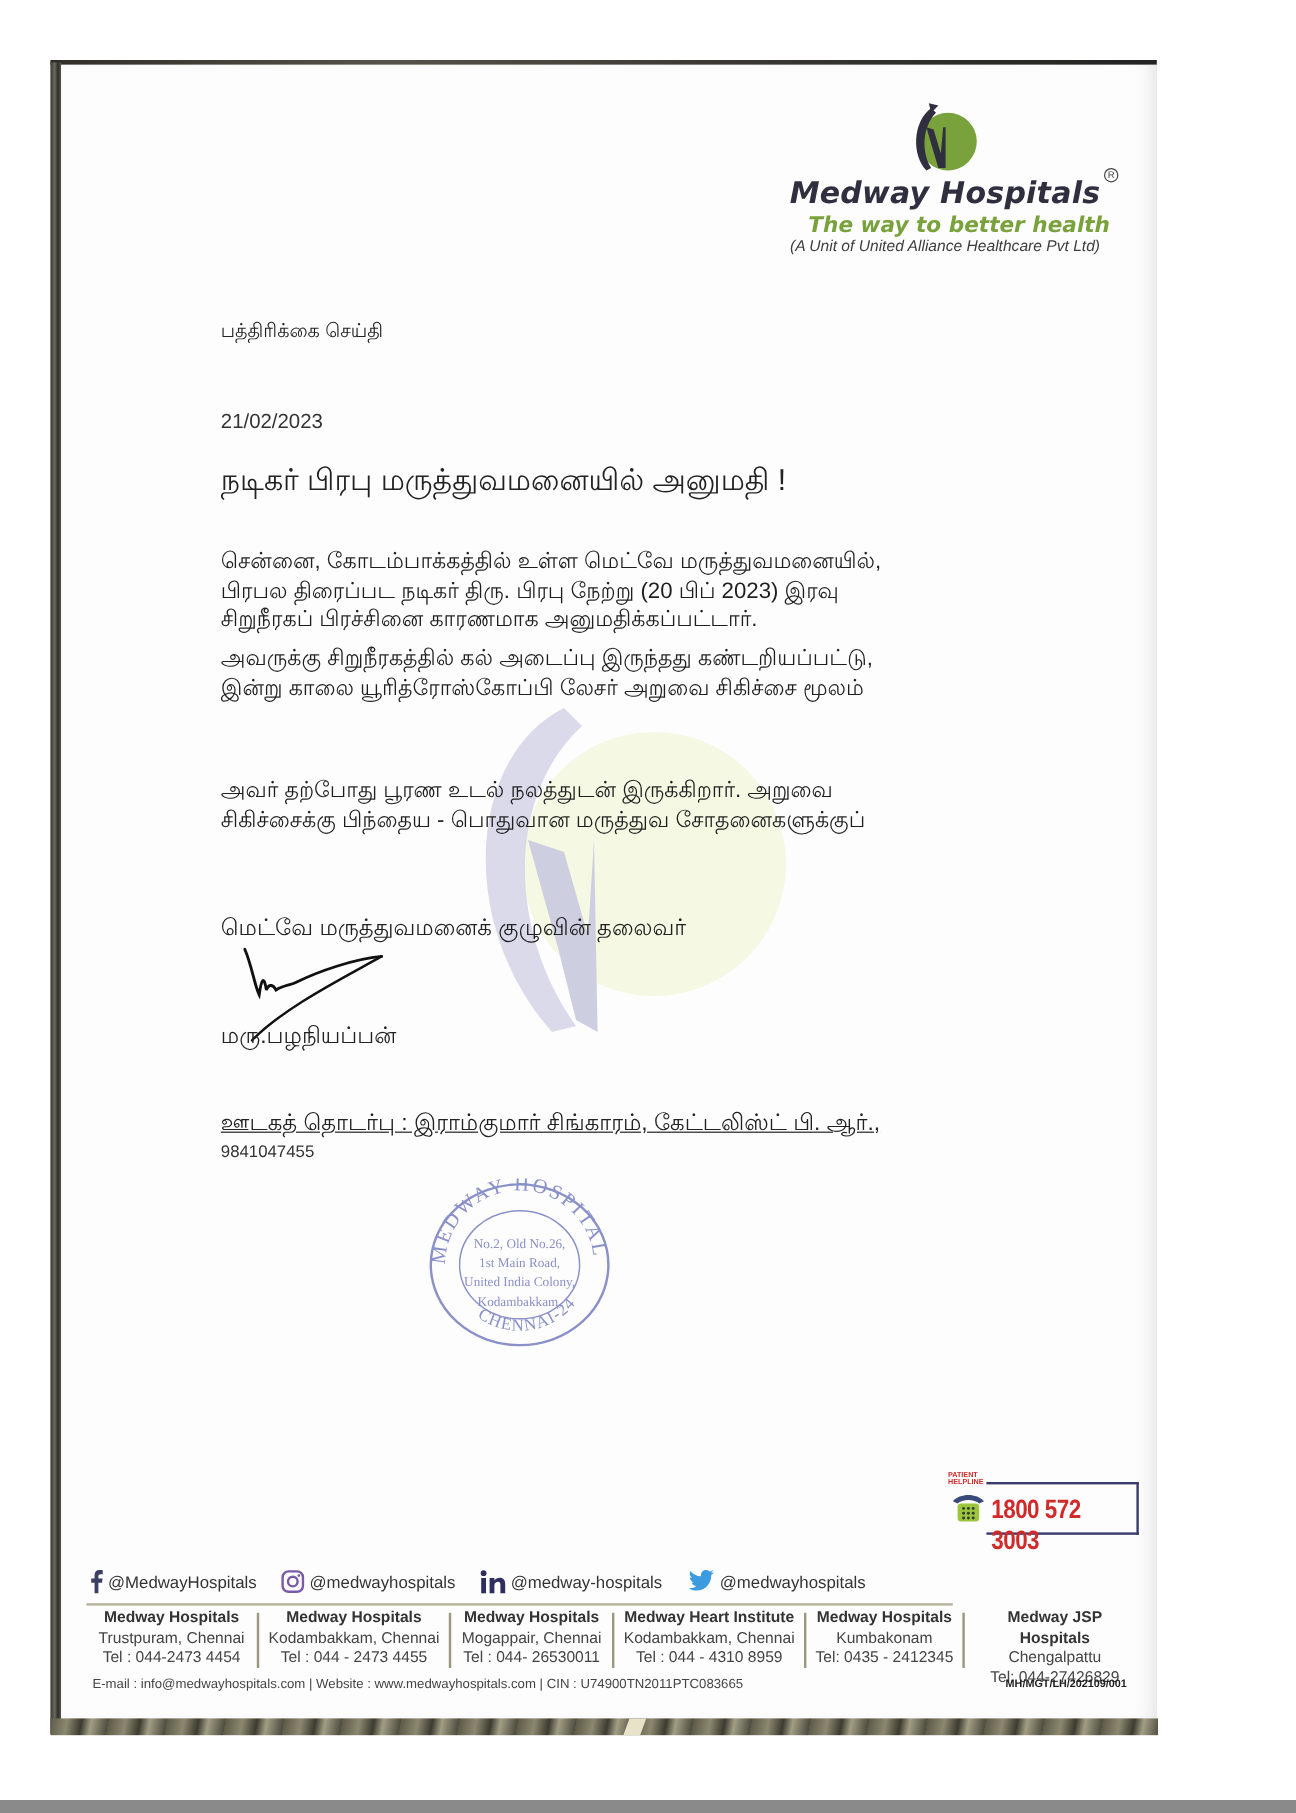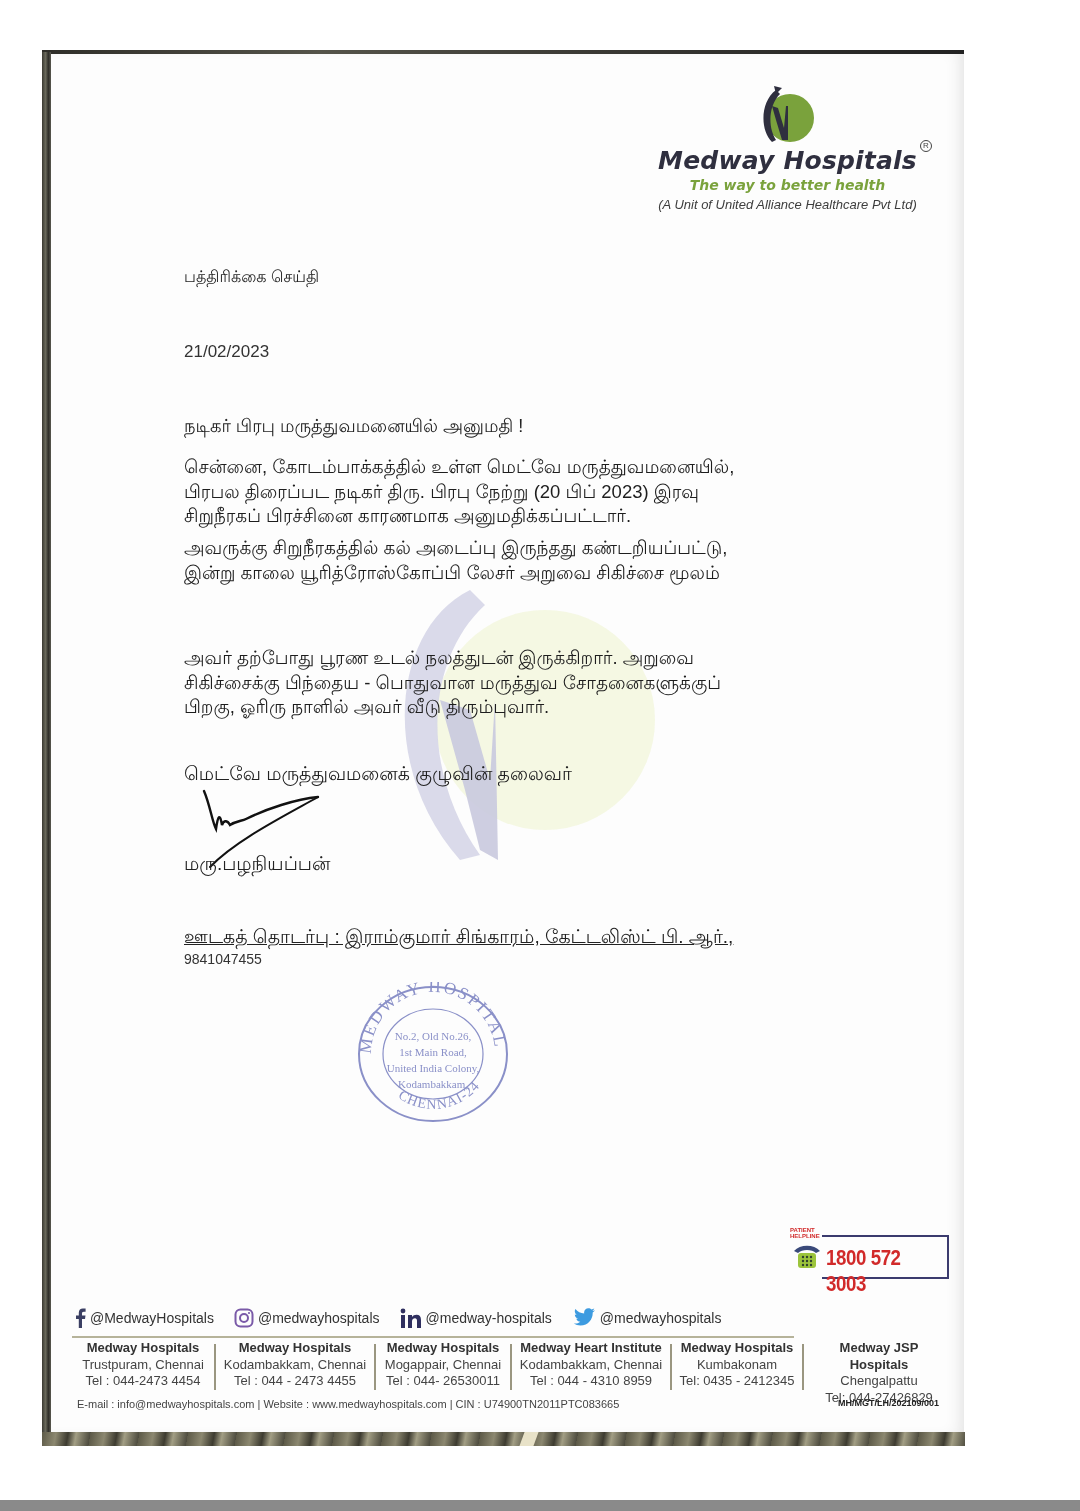--- a/index.html
+++ b/index.html
@@ -23,29 +23,29 @@
     .watermark { position: absolute; left: 370px; top: 570px; width: 290px; height: 300px; pointer-events: none; }
 
     
     .logo { position: absolute; left: 650px; top: 84px; width: 290px; height: 135px; }
     .logo-mark { position: absolute; left: 104px; top: 0; width: 62px; height: 62px; }
     .logo-name { position: absolute; left: 0; top: 62px; width: 275px; text-align: center;
       font-family: "DejaVu Sans", sans-serif; font-weight: bold; font-style: italic; font-size: 25px;
       color: #2f2f3f; letter-spacing: 0.2px; }
     .logo-reg { position: absolute; left: 270px; top: 56px; width: 12px; height: 12px; border: 1px solid #444;
       border-radius: 50%; font-size: 8px; line-height: 10px; text-align: center; color: #444; }
-    .logo-tag { position: absolute; left: 0; top: 93px; width: 275px; text-align: center;
-      font-family: "DejaVu Sans", sans-serif; font-weight: bold; font-style: italic; font-size: 14px; color: #7aa23c; }
+    .logo-tag { position: absolute; left: 0; top: 93px; width: 275px; text-align: right;
+      font-family: "DejaVu Sans", sans-serif; font-weight: bold; font-style: italic; font-size: 18px; color: #7aa23c; }
     .logo-unit { position: absolute; left: 0; top: 113px; width: 275px; text-align: center;
       font-style: italic; font-size: 13px; color: #3d3d3d; }
 
     .txt { position: absolute; left: 184px; font-size: 19px; color: #222; line-height: 24px; }
     .heading { top: 265px; font-size: 16px; }
     .date { top: 340px; font-size: 17px; color: #333; }
-    .title { top: 388px; font-size: 18px; margin-top: 26px; }
+    .title { top: 388px; font-size: 25px; }
     .para { width: 640px; font-family: "Liberation Sans", sans-serif; font-size: 18.5px; line-height: 24.5px; color: #1e1e1e; }
     .p1 { top: 455px; }
     .p2 { top: 536px; }
     .p3 { top: 646px; }
     .sign-title { top: 762px; font-size: 19px; }
     .signature { position: absolute; left: 196px; top: 785px; width: 130px; height: 95px; }
     .sign-name { top: 852px; font-size: 19px; }
     .contact { top: 925px; font-size: 19px; text-decoration: underline; }
     .phone { top: 947px; font-size: 14px; color: #333; }
 
@@ -107,21 +107,20 @@
   <div>பிரபல திரைப்பட நடிகர் திரு. பிரபு  நேற்று (20 பிப் 2023) இரவு</div>
   <div>சிறுநீரகப் பிரச்சினை காரணமாக அனுமதிக்கப்பட்டார்.</div>
 </div>
 <div class="txt para p2">
   <div>அவருக்கு சிறுநீரகத்தில் கல் அடைப்பு இருந்தது கண்டறியப்பட்டு,</div>
   <div>இன்று காலை யூரித்ரோஸ்கோப்பி லேசர் அறுவை சிகிச்சை மூலம்</div>
 </div>
 <div class="txt para p3">
   <div>அவர் தற்போது பூரண உடல் நலத்துடன்  இருக்கிறார். அறுவை</div>
   <div>சிகிச்சைக்கு பிந்தைய - பொதுவான மருத்துவ சோதனைகளுக்குப்</div>
-  <div>பிறகு, ஓரிரு நாளில் அவர் வீடு திரும்புவார்.</div>
 </div>
 
 <div class="txt sign-title">மெட்வே மருத்துவமனைக் குழுவின் தலைவர்</div>
 <svg class="signature" viewBox="0 0 130 95">
   <path d="M8 6 C 14 20, 16 36, 20 44 C 22 30, 24 28, 26 40 C 28 34, 32 36, 34 40 C 40 36, 46 36, 50 34 C 70 24, 100 14, 122 12" stroke="#111" stroke-width="2.4" fill="none" stroke-linecap="round"></path>
   <path d="M122 12 C 90 30, 40 55, 14 82" stroke="#111" stroke-width="2" fill="none" stroke-linecap="round"></path>
 </svg>
 <div class="txt sign-name">மரு.பழநியப்பன்</div>
 
 <div class="txt contact">ஊடகத் தொடர்பு : இராம்குமார் சிங்காரம், கேட்டலிஸ்ட் பி. ஆர்.,</div>

